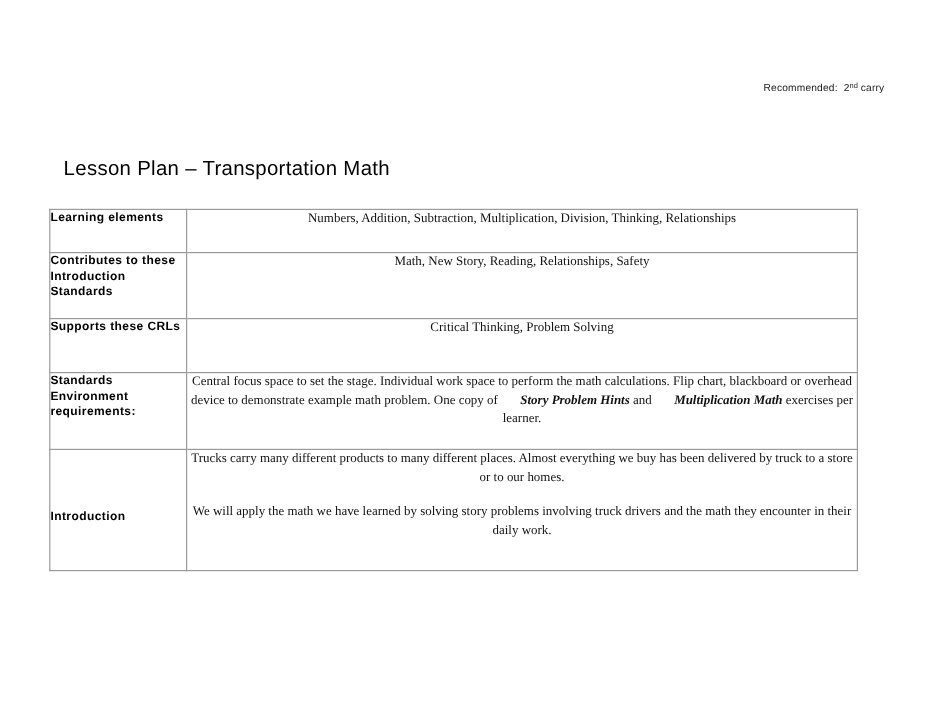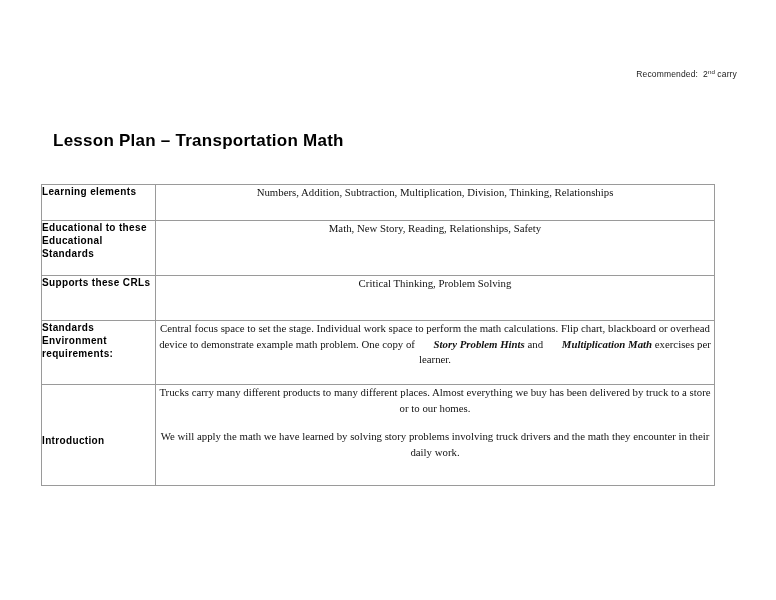--- a/index.html
+++ b/index.html
@@ -42,31 +42,31 @@
   }
   .header-note .gap { display: inline-block; width: 5px; }
 
   
   .doc-title {
     position: absolute;
     left: 53px;
     top: 120px;
     font-family: "Liberation Sans", sans-serif;
     font-size: 17px;
-    font-weight: bold;
+    font-weight: normal;
     letter-spacing: 0.25px;
     color: #000000;
     white-space: nowrap;
   }
 
   
   .lesson-table {
     position: absolute;
     left: 41px;
-    top: 184px;
+    top: 174px;
     width: 674px;
     border-collapse: collapse;
     table-layout: fixed;
     background: #ffffff;
   }
   .lesson-table td {
     border: 1px solid #9a9a9a;
     vertical-align: top;
     padding: 0;
   }
@@ -128,21 +128,21 @@
   <table class="lesson-table">
     <tbody>
       <tr class="row-h1">
         <td class="cell-label">Learning elements</td>
         <td class="cell-body">
           <p>Numbers, Addition, Subtraction, Multiplication, Division, Thinking, Relationships</p>
         </td>
       </tr>
 
       <tr class="row-h2">
-        <td class="cell-label">Educational to these Educational Standards</td>
+        <td class="cell-label">Contributes to these Introduction Standards</td>
         <td class="cell-body">
           <p>Math, New Story, Reading, Relationships, Safety</p>
         </td>
       </tr>
 
       <tr class="row-h3">
         <td class="cell-label">Supports these CRLs</td>
         <td class="cell-body">
           <p>Critical Thinking, Problem Solving</p>
         </td>

